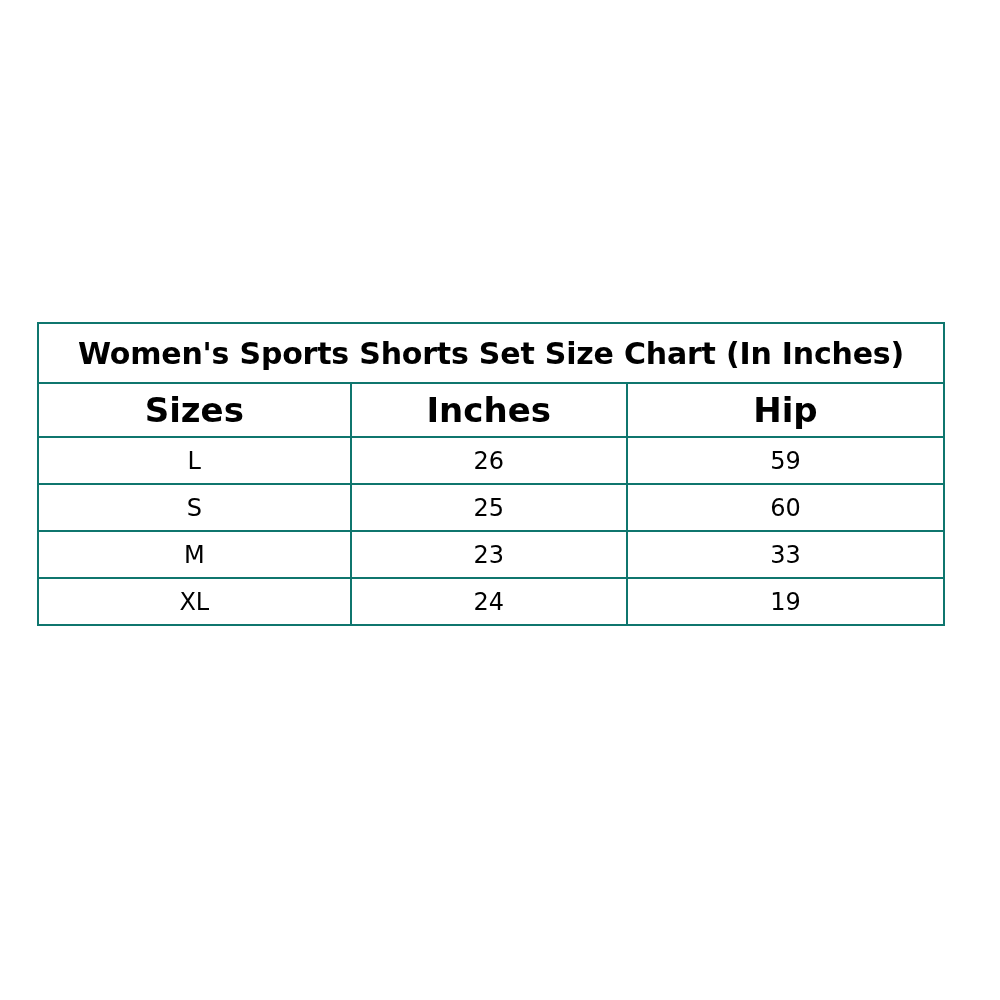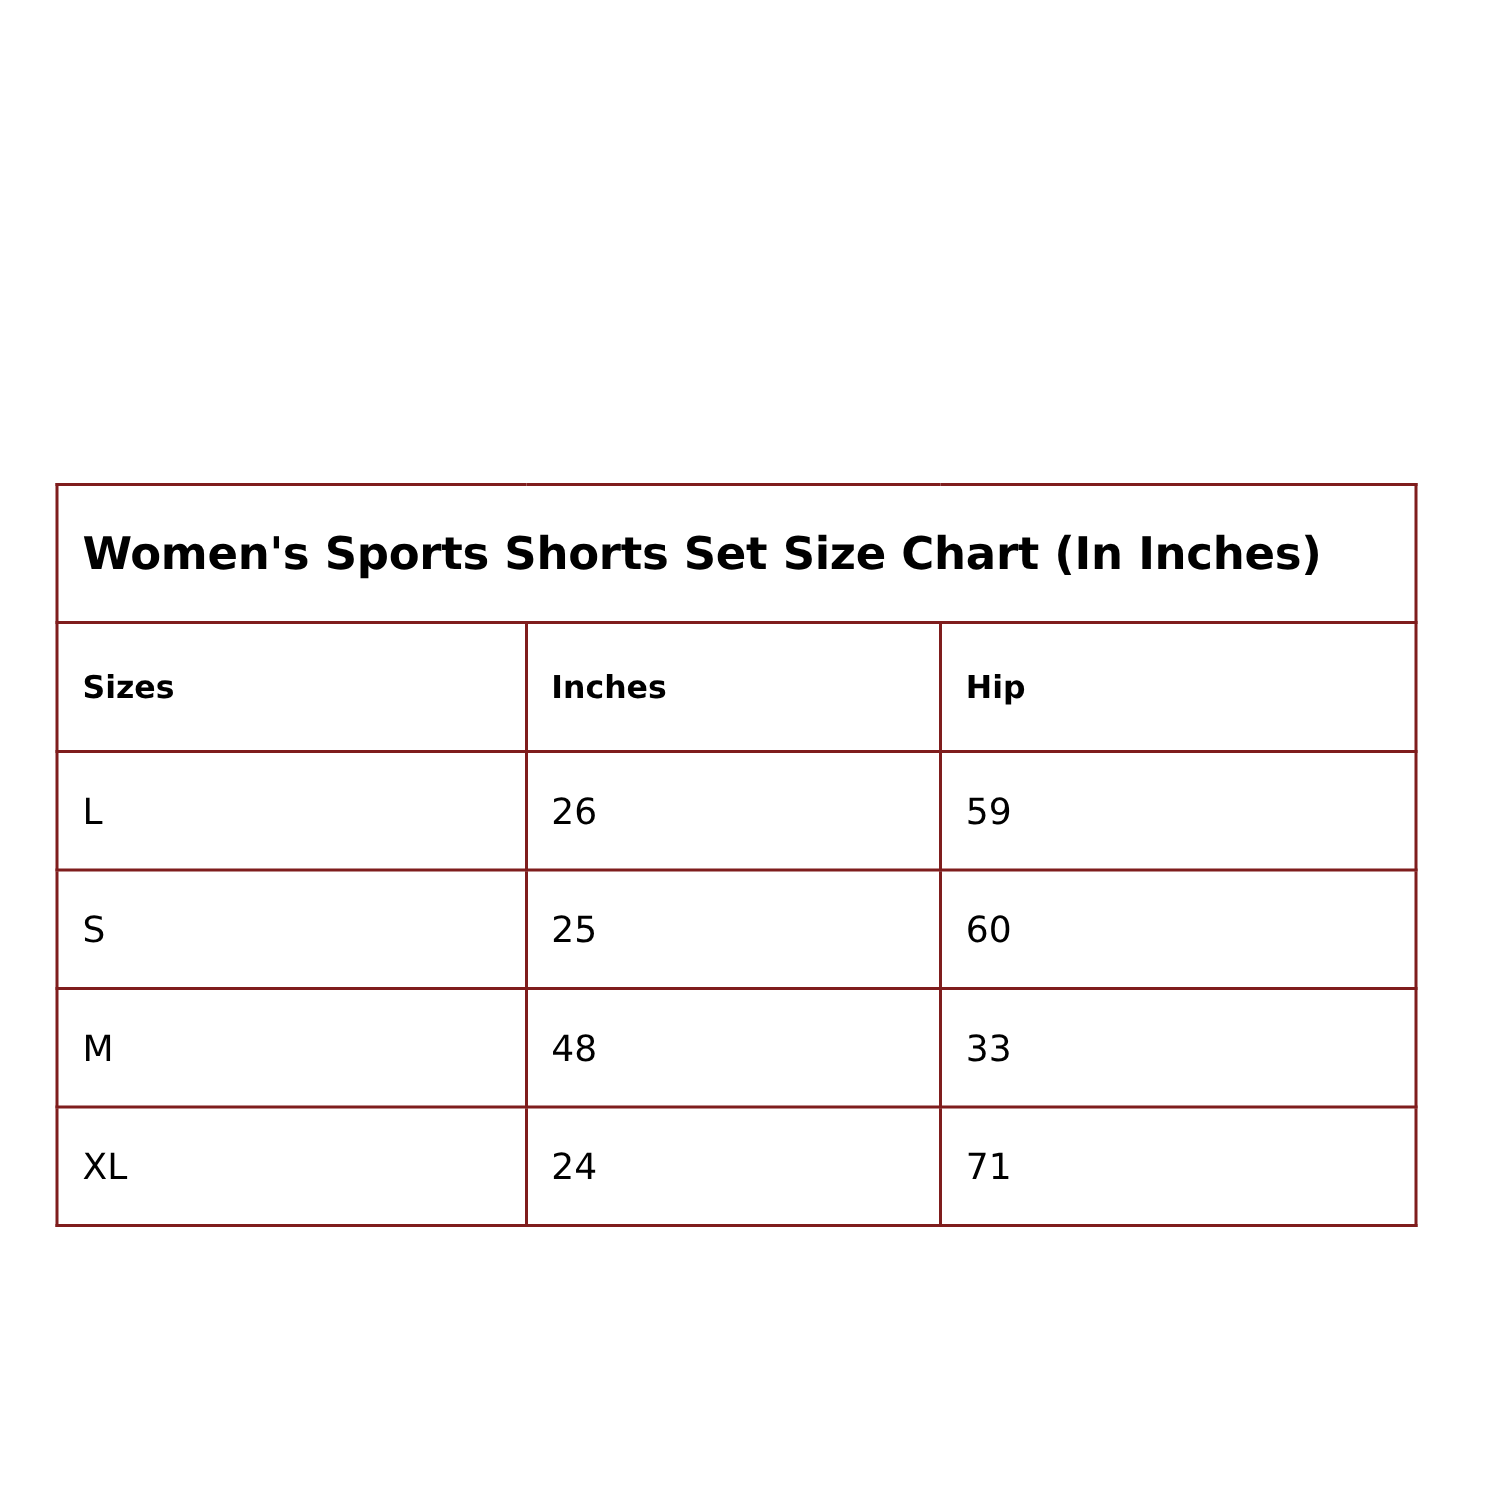--- a/index.html
+++ b/index.html
@@ -22,35 +22,35 @@
     width: 908px;
   }
   table.size-chart {
     border-collapse: collapse;
     width: 100%;
     table-layout: fixed;
     background: #ffffff;
   }
   table.size-chart td,
   table.size-chart th {
-    border: 2px solid #7f1d1d;
-    text-align: left;
+    border: 2px solid #0f766e;
+    text-align: center;
     vertical-align: middle;
-    padding: 16px;
+    padding: 0;
     color: #000000;
   }
   .title-cell {
     height: 58px;
     font-size: 30px;
     font-weight: bold;
     letter-spacing: -0.2px;
   }
   .header-cell {
     height: 52px;
-    font-size: 21px;
+    font-size: 34px;
     font-weight: bold;
   }
   .data-cell {
     height: 45px;
     font-size: 24px;
     font-weight: normal;
   }
   col.c-size { width: 34.5%; }
   col.c-waist { width: 30.5%; }
   col.c-hip { width: 35%; }
@@ -79,23 +79,23 @@
         <td class="data-cell">26</td>
         <td class="data-cell">59</td>
       </tr>
       <tr>
         <td class="data-cell">S</td>
         <td class="data-cell">25</td>
         <td class="data-cell">60</td>
       </tr>
       <tr>
         <td class="data-cell">M</td>
-        <td class="data-cell">48</td>
+        <td class="data-cell">23</td>
         <td class="data-cell">33</td>
       </tr>
       <tr>
         <td class="data-cell">XL</td>
         <td class="data-cell">24</td>
-        <td class="data-cell">71</td>
+        <td class="data-cell">19</td>
       </tr>
     </tbody>
   </table>
 </div>
 
 </body></html>

